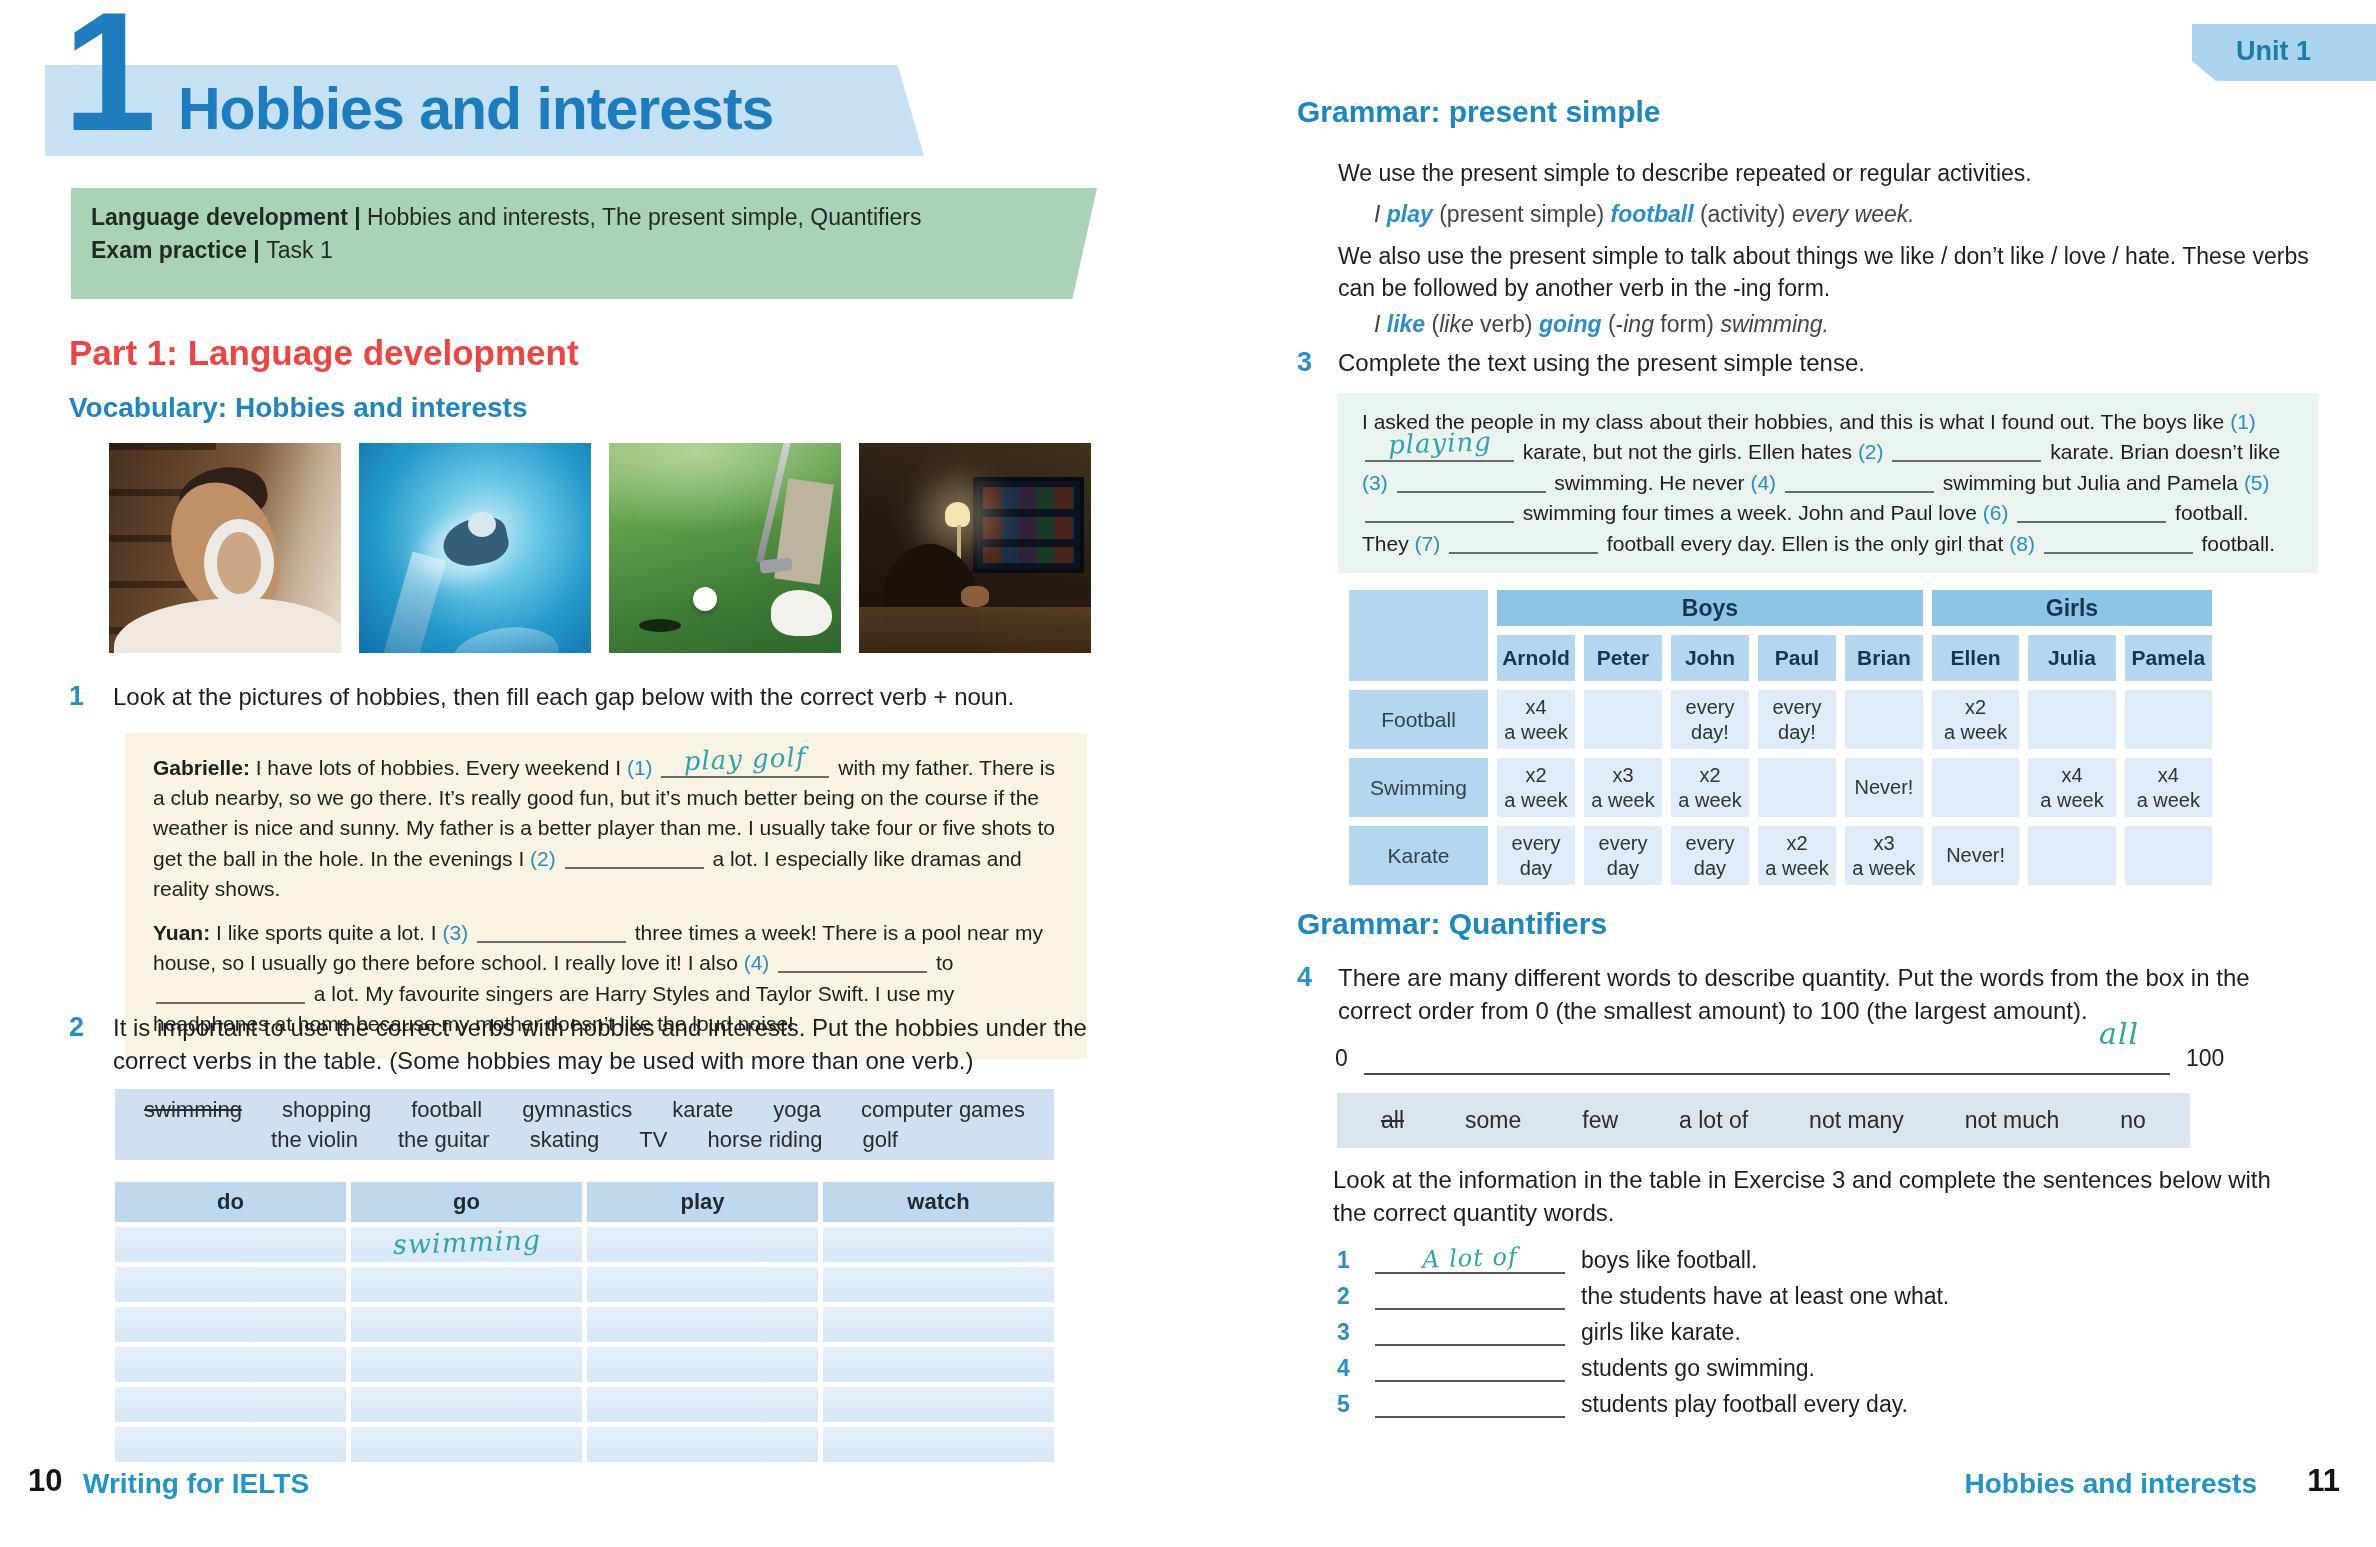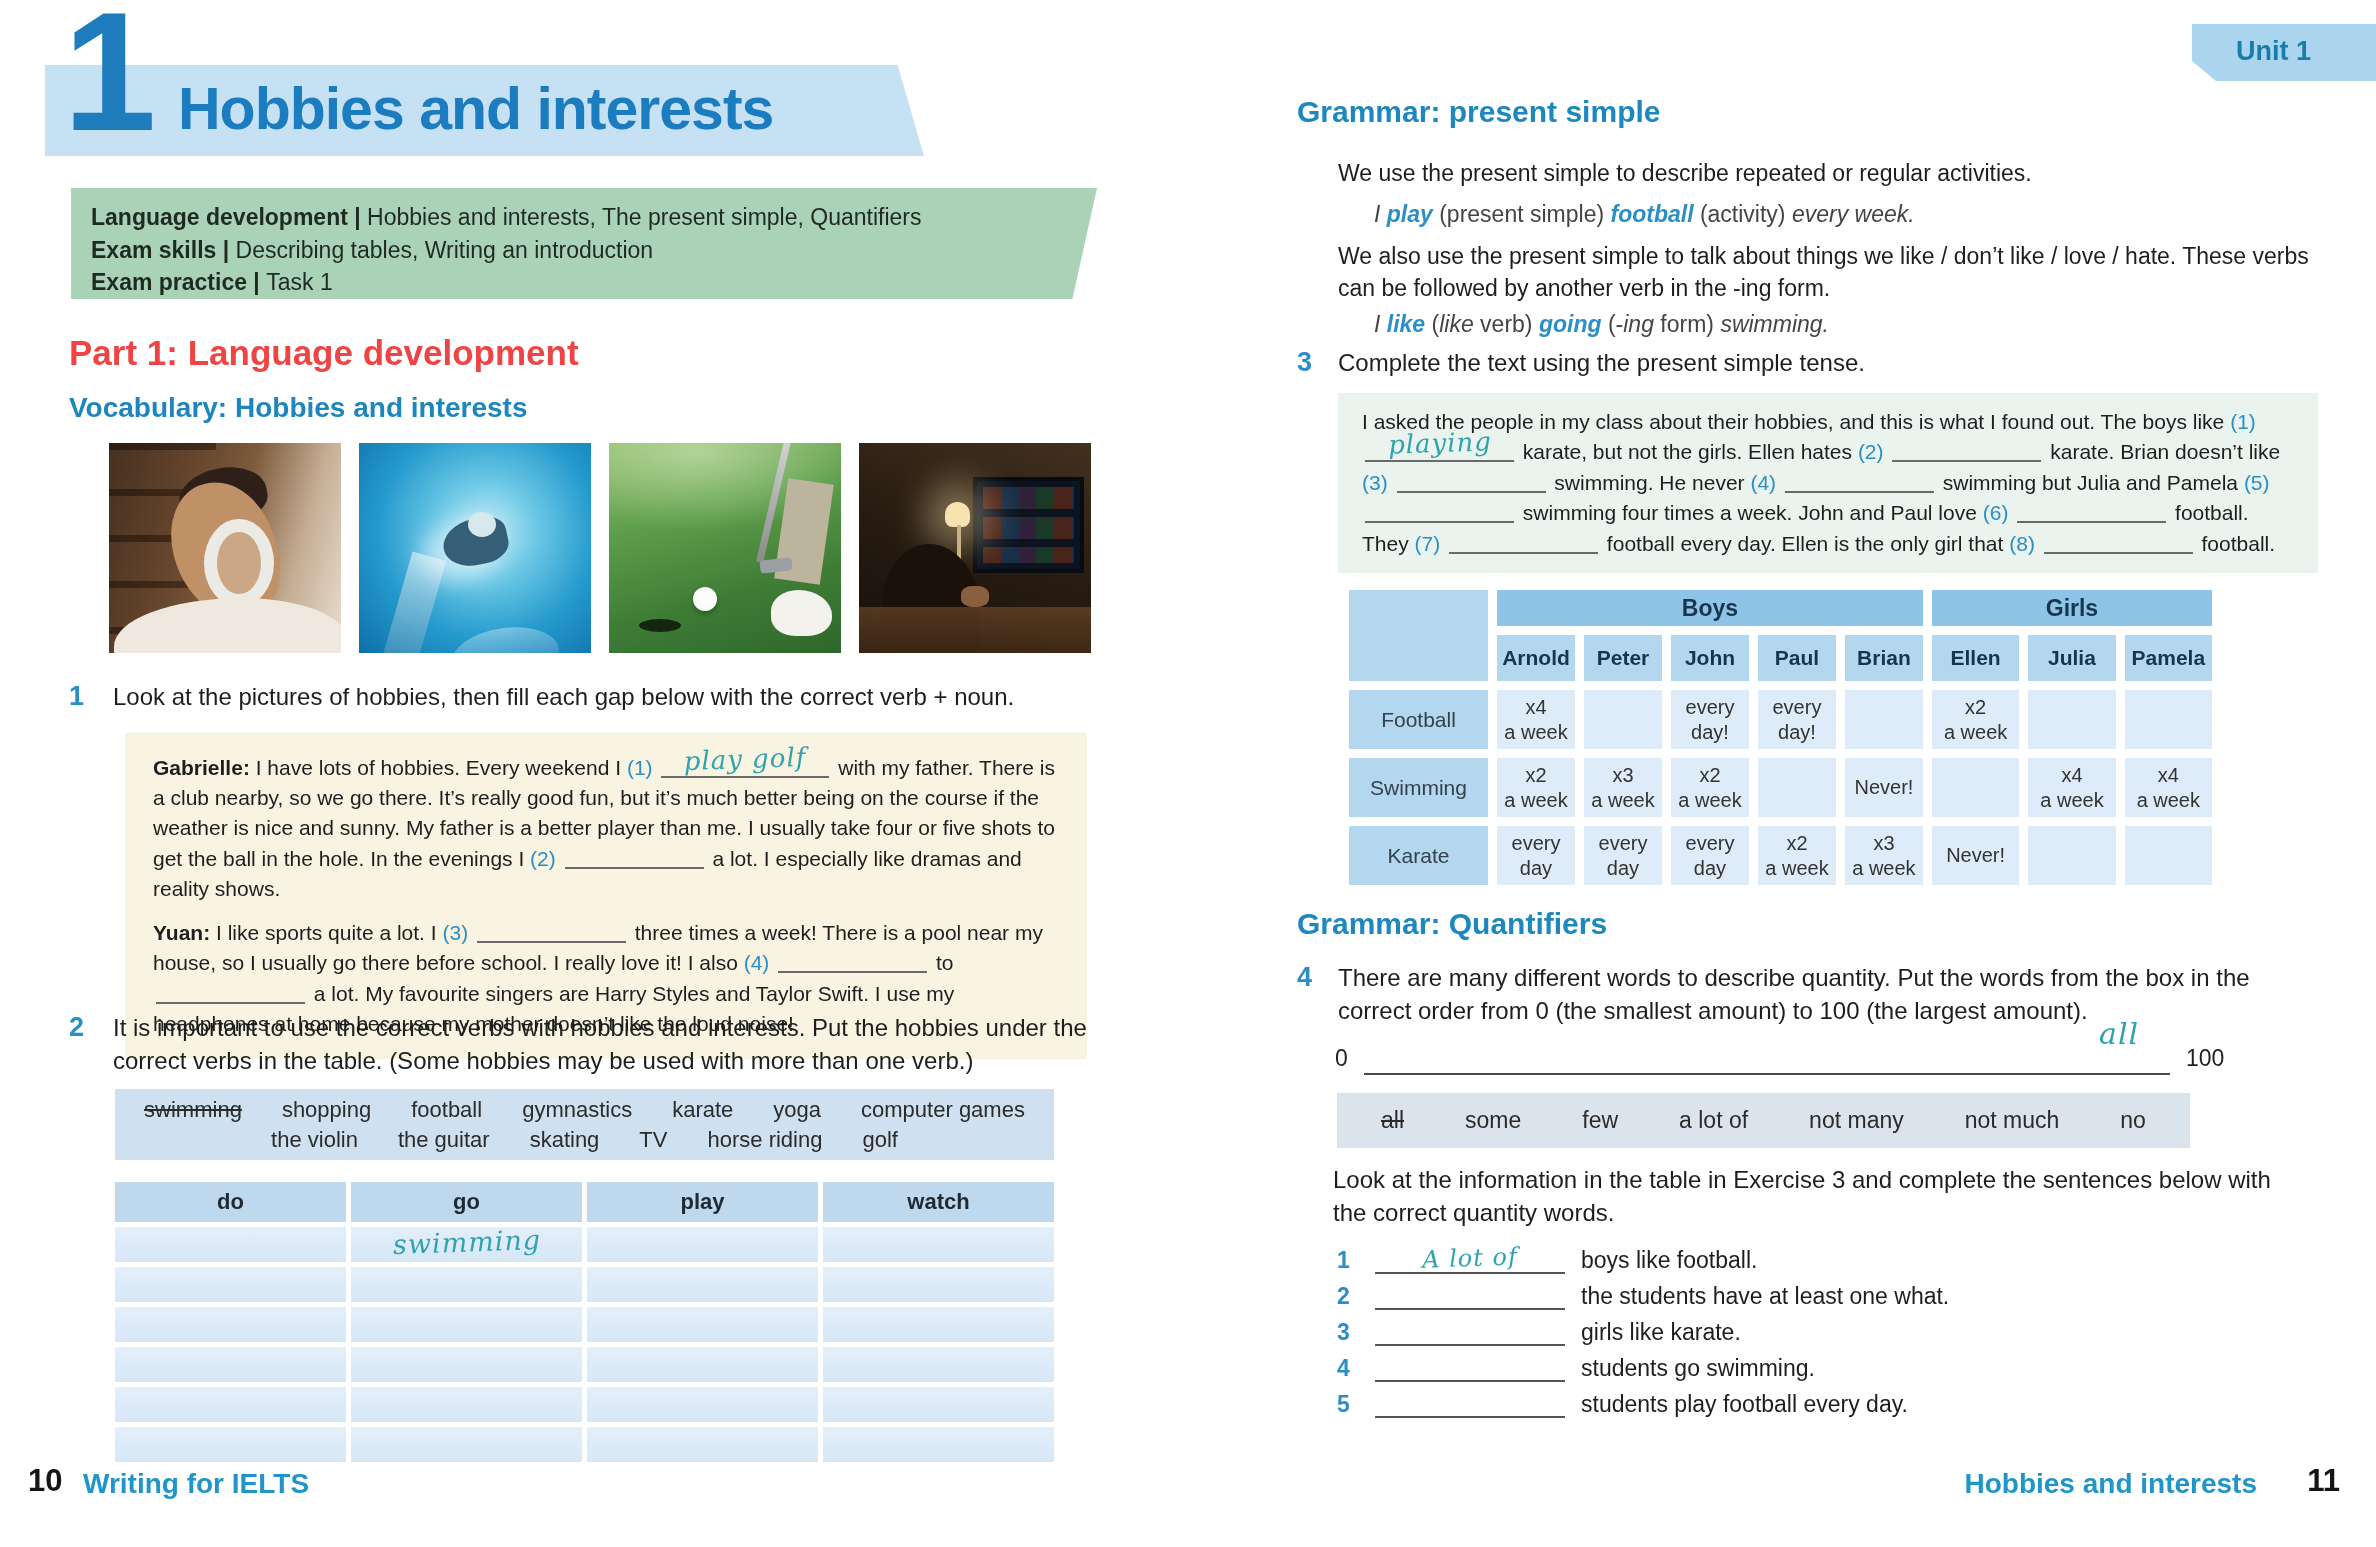--- a/index.html
+++ b/index.html
@@ -155,21 +155,20 @@
 </head>
 <body>
 
 <div class="page" id="left-page">
   <div class="abs title-banner"></div>
   <div class="abs big-one">1</div>
   <div class="abs page-title">Hobbies and interests</div>
 
   <div class="abs summary-box">
     <p><span class="seg-b">Language development | </span><span class="seg-t">Hobbies and interests, The present simple, Quantifiers</span></p>
-    <p><span class="seg-b">Exam skills | </span><span class="seg-t">Describing tables, Writing an introduction</span></p>
     <p><span class="seg-b">Exam practice | </span><span class="seg-t">Task 1</span></p>
   </div>
 
   <div class="abs part-heading">Part 1: Language development</div>
   <div class="abs vocab-heading">Vocabulary: Hobbies and interests</div>
 
   <div class="abs photos">
     <div class="photo ph-music">
       <div class="p1-shelf"></div>
       <div class="p1-hair"></div>

